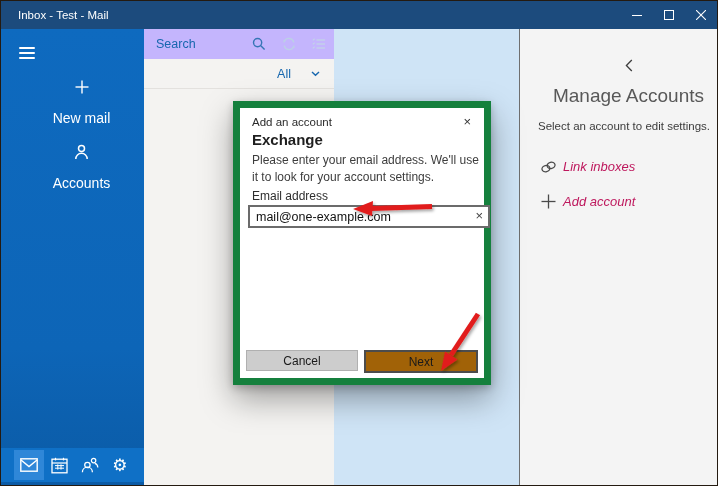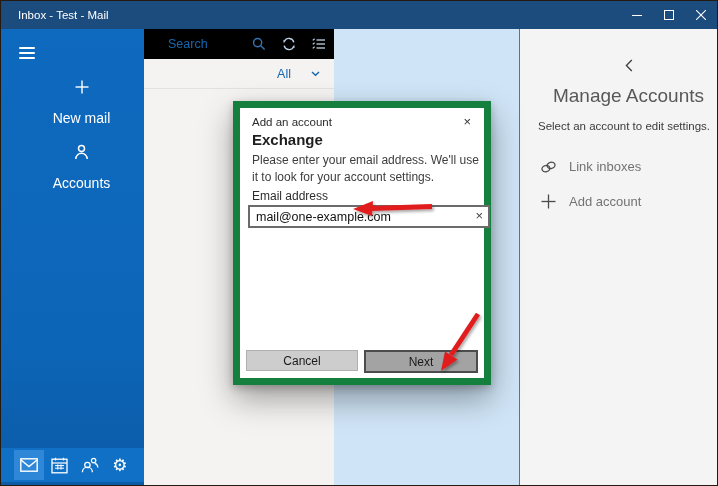--- a/index.html
+++ b/index.html
@@ -22,50 +22,50 @@
   .hamburger{margin:13px 0 6px 18px;width:16px;height:22px;display:flex;flex-direction:column;justify-content:center;gap:3px;cursor:pointer;}
   .hamburger span{display:block;height:2px;background:#fff;border-radius:1px;}
   .nav-item{display:flex;align-items:center;gap:15px;padding:9px 0 9px 18px;font-size:14px;color:#fff;flex-direction:column;}
   .nav-item .nicon{width:16px;height:16px;display:flex;align-items:center;justify-content:center;}
   .side-bottom{position:absolute;left:0;right:0;bottom:3px;height:34px;background:#0f70c6;display:flex;align-items:center;justify-content:space-between;padding:0 9px 0 13px;}
   .tab{width:32px;height:30px;display:flex;align-items:center;justify-content:center;}
   .tab.selected{background:#2f87d8;}
   .gear-glyph{font-family:"DejaVu Sans",sans-serif;font-size:17px;color:#fff;line-height:1;}
 
   
-  .search-row{height:30px;background:#000000;display:flex;align-items:center;padding-left:24px;}
+  .search-row{height:30px;background:#c4b5fd;display:flex;align-items:center;padding-left:12px;}
   .search-row .search-label{color:#1767ae;font-size:12.5px;flex:1;}
   .srow-icon{width:30px;height:30px;display:flex;align-items:center;justify-content:center;}
   .all-row{height:30px;display:flex;align-items:center;justify-content:flex-end;gap:20px;padding-right:14px;border-bottom:1px solid #e3e1de;padding-left:28px;}
   .all-row .all-label{color:#1767ae;font-size:12.5px;}
 
   
   .panel-header{display:flex;align-items:center;gap:13px;margin:30px 0 0 18px;flex-direction:column;}
   .panel-title{font-size:19px;color:#585858;}
   .panel-sub{margin:13px 0 0 18px;font-size:11.5px;color:#3c3c3c;}
   .panel-items{margin-top:17px;}
-  .panel-item{display:flex;align-items:center;gap:12px;padding:9px 0 9px 20px;font-size:13px;color:#737373;}
+  .panel-item{display:flex;align-items:center;gap:6px;padding:9px 0 9px 20px;font-size:13px;color:#be185d;font-style:italic;}
   .panel-item .picon{width:17px;height:17px;display:flex;align-items:center;justify-content:center;}
 
   
   .dialog{position:absolute;left:232px;top:100px;width:258px;height:284px;background:#fff;border:7px solid #15803d;
           box-shadow:0 14px 30px rgba(0,0,0,.35),0 3px 8px rgba(0,0,0,.22);z-index:40;}
   .dlg-titlerow{position:absolute;top:6px;left:12px;right:10px;display:flex;justify-content:space-between;align-items:center;}
   .dlg-title{font-size:11.5px;color:#2b2b2b;}
   .dlg-close{font-size:13px;color:#333;line-height:1;padding:1px 3px;cursor:pointer;}
   .dlg-heading{position:absolute;top:23px;left:12px;font-size:15px;font-weight:700;color:#1f1f1f;}
   .dlg-desc{position:absolute;top:44px;left:12px;width:236px;font-size:12px;line-height:1.42;color:#3d3d3d;}
   .dlg-email-label{position:absolute;top:81px;left:12px;font-size:12px;color:#2e2e2e;}
   .email-wrap{position:absolute;top:97px;left:8px;width:242px;height:23px;}
   .email-wrap input{width:100%;height:100%;border:2px solid #6b6b6b;font-size:12.5px;color:#111;padding:0 24px 0 6px;outline:none;background:#fff;}
   .clear-x{position:absolute;right:7px;top:3px;font-size:13px;color:#444;line-height:1.2;cursor:pointer;}
   .dlg-buttons{position:absolute;left:6px;right:6px;bottom:5px;display:flex;gap:6px;}
   .btn{flex:1;height:21px;font-size:12px;color:#1a1a1a;display:flex;align-items:center;justify-content:center;cursor:pointer;}
   .btn.cancel{background:#cdcdcd;border:1px solid #b0b0b0;}
-  .btn.next{background:#a3a3a3;border:2px solid #4c4c4c;height:23px;}
+  .btn.next{background:#a16207;border:2px solid #4c4c4c;height:23px;}
 
   .arrows{position:absolute;left:0;top:0;z-index:50;pointer-events:none;}
 </style>
 </head>
 <body>
 
 <div id="window">
 
   <div class="titlebar">
     <div class="title">Inbox - Test - Mail</div>

